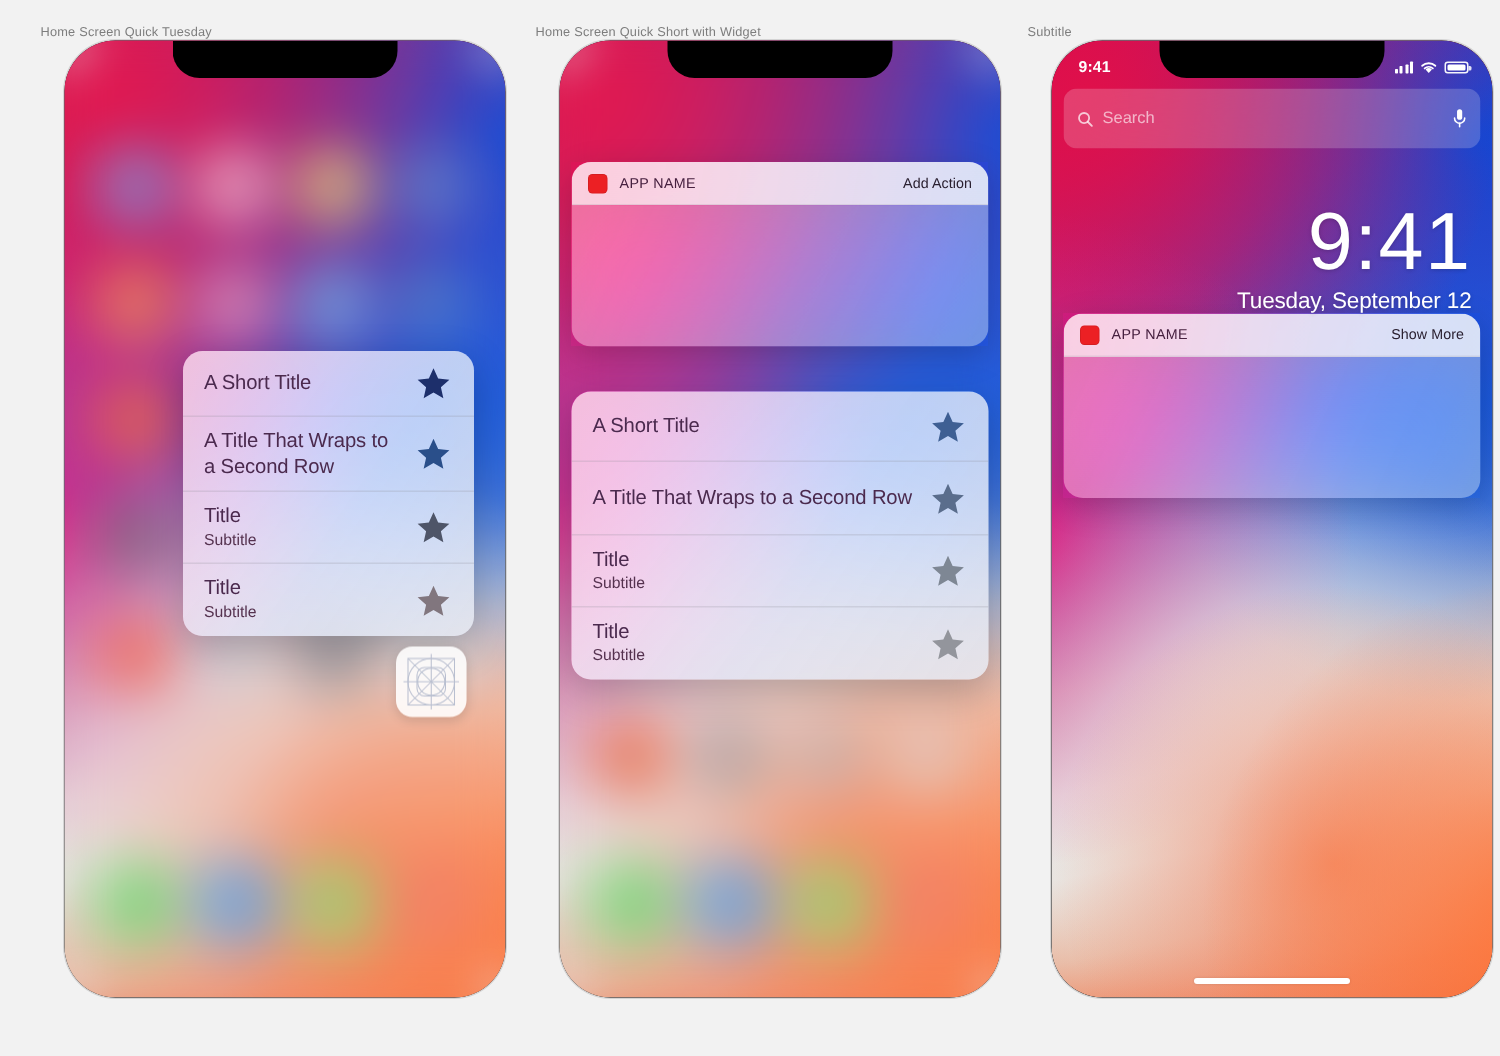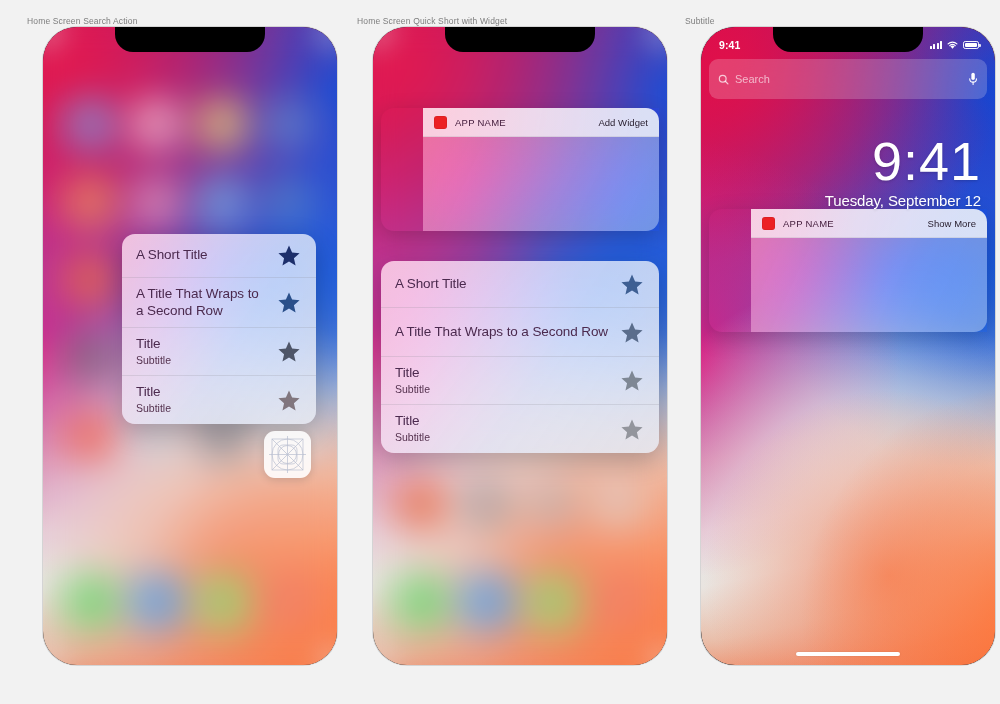--- a/index.html
+++ b/index.html
@@ -130,21 +130,20 @@
   .qa-star { flex: 0 0 auto; width: 26px; text-align: center; }
   .qa-star svg { display: block; margin: 0 auto; }
 
   
   .widget {
     position: absolute;
     border-radius: 13px;
     overflow: hidden;
     z-index: 20;
     box-shadow: 0 6px 22px rgba(0,0,0,.18);
-    padding-left: 42px;
   }
   .widget-head {
     display: flex;
     align-items: center;
     padding: 0 11px;
     height: 29px;
     background: linear-gradient(100deg, rgba(255,236,242,.86) 0%, rgba(246,242,248,.88) 45%, rgba(236,240,248,.9) 100%);
     backdrop-filter: blur(22px) saturate(150%);
     border-bottom: 1px solid rgba(150,150,160,.2);
   }
@@ -273,21 +272,21 @@
     z-index: 22;
     box-shadow: 0 2px 8px rgba(0,0,0,.14);
     overflow: hidden;
   }
 </style>
 </head>
 <body>
 
 <div class="canvas">
 
-  <div class="caption" style="left:27px; top:16px;">Home Screen Search Action</div>
+  <div class="caption" style="left:27px; top:16px;">Home Screen Quick Tuesday</div>
 
   <div class="phone" style="left:27px; top:27px; width:294px; height:638px;">
     <div class="screen">
       <div class="wallpaper"></div>
 
       <div class="iconlayer">
         <div class="ic" style="left:22px;  top:72px;  width:50px; height:50px; background:#7b8fd8;"></div>
         <div class="ic" style="left:88px;  top:72px;  width:50px; height:50px; background:#f2b9cf;"></div>
         <div class="ic" style="left:154px; top:72px;  width:50px; height:50px; background:#e8cf73;"></div>
         <div class="ic" style="left:220px; top:72px;  width:50px; height:50px; background:#5d7fc9;"></div>
@@ -403,21 +402,21 @@
       </div>
 
       <div class="dimblur"></div>
 
       <div class="notch" style="width:150px; height:25px;"></div>
 
       <div class="widget" style="left:8px; top:81px; width:278px; height:123px;">
         <div class="widget-head">
           <div class="app-sq"></div>
           <div class="app-name">APP NAME</div>
-          <div class="widget-action">Add Widget</div>
+          <div class="widget-action">Add Action</div>
         </div>
         <div class="widget-body" style="height:94px;"></div>
       </div>
 
       <div class="qa-menu" style="left:8px; top:234px; width:278px;">
 
         <div class="qa-row" style="height:47px;">
           <div class="qa-text">
             <div class="qa-title">A Short Title</div>
           </div>

